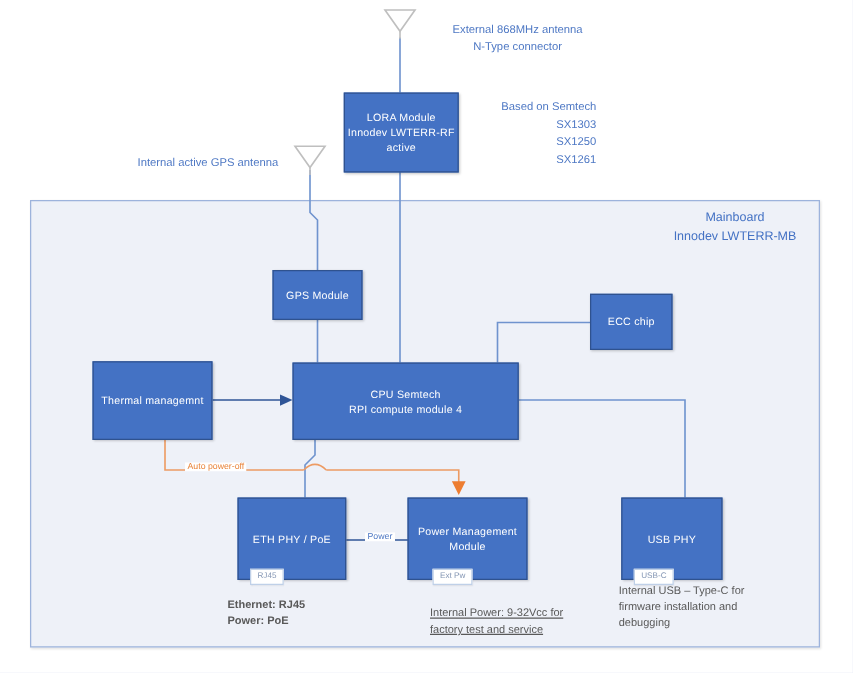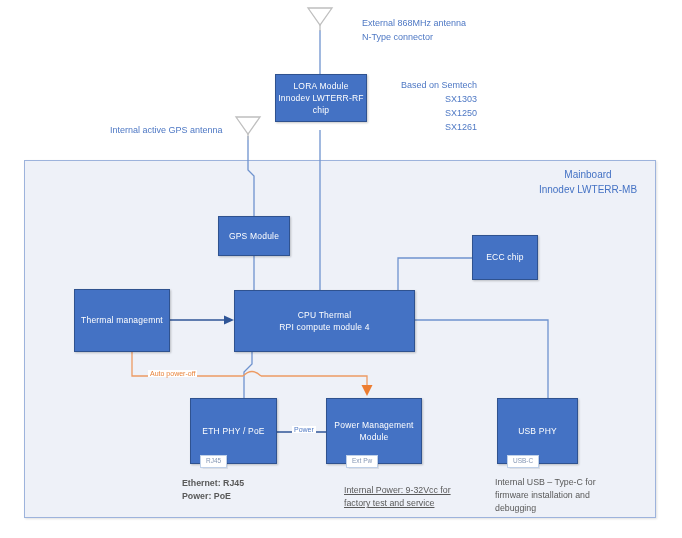--- a/index.html
+++ b/index.html
@@ -53,21 +53,21 @@
   }
 
   .bluetext{
     position:absolute;
     color:#4E78C4;
     font-size:9px;
     line-height:1.55;
     z-index:4;
     white-space:nowrap;
   }
-  .bluetext.ctr{}
+  .bluetext.ctr{text-align:center;}
 
   .graytext{
     position:absolute;
     color:#595959;
     font-size:8.8px;
     line-height:1.5;
     z-index:4;
   }
 
   .wirelabel{
@@ -146,36 +146,36 @@
     <g stroke="#BFBFBF" stroke-width="1.3" fill="none">
       <path d="M308,8 L332,8 L320,25 Z"></path>
       <path d="M320,25 L320,31"></path>
     </g>
     <g stroke="#BFBFBF" stroke-width="1.3" fill="none">
       <path d="M236,117 L260,117 L248,134 Z"></path>
       <path d="M248,134 L248,140"></path>
     </g>
   </svg>
 
-  <div class="node" style="left:275px;top:74px;width:92px;height:48px;">
+  <div class="node" style="left:275px;top:74px;width:92px;height:64px;">
     <span class="ln">LORA Module</span>
     <span class="ln">Innodev LWTERR-RF</span>
-    <span class="ln">chip</span>
+    <span class="ln">active</span>
   </div>
 
   <div class="node" style="left:218px;top:216px;width:72px;height:40px;">
     <span class="ln">GPS Module</span>
   </div>
 
   <div class="node" style="left:74px;top:289px;width:96px;height:63px;">
     <span class="ln">Thermal managemnt</span>
   </div>
 
   <div class="node" style="left:234px;top:290px;width:181px;height:62px;">
-    <span class="ln">CPU Thermal</span>
+    <span class="ln">CPU Semtech</span>
     <span class="ln">RPI compute module 4</span>
   </div>
 
   <div class="node" style="left:472px;top:235px;width:66px;height:45px;">
     <span class="ln">ECC chip</span>
   </div>
 
   <div class="node" style="left:190px;top:398px;width:87px;height:66px;">
     <span class="ln">ETH PHY / PoE</span>
   </div>
@@ -225,19 +225,19 @@
   <div class="graytext" style="left:182px;top:477px;font-weight:bold;">
     <span class="ln">Ethernet: RJ45</span><br>
     <span class="ln">Power: PoE</span>
   </div>
 
   <div class="graytext" style="left:344px;top:484px;text-decoration:underline;">
     <span class="ln">Internal Power: 9-32Vcc for</span><br>
     <span class="ln">factory test and service</span>
   </div>
 
-  <div class="graytext" style="left:495px;top:476px;">
+  <div class="graytext" style="left:495px;top:466px;">
     <span class="ln">Internal USB – Type-C for</span><br>
     <span class="ln">firmware installation and</span><br>
     <span class="ln">debugging</span>
   </div>
 
 </div>
 
 </body></html>

